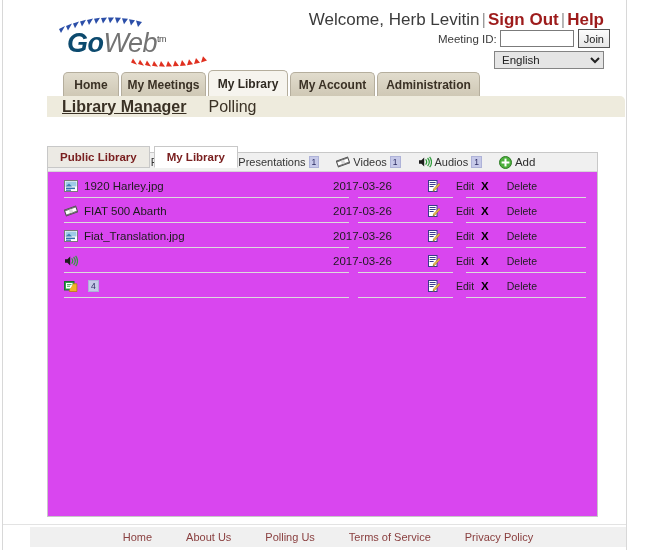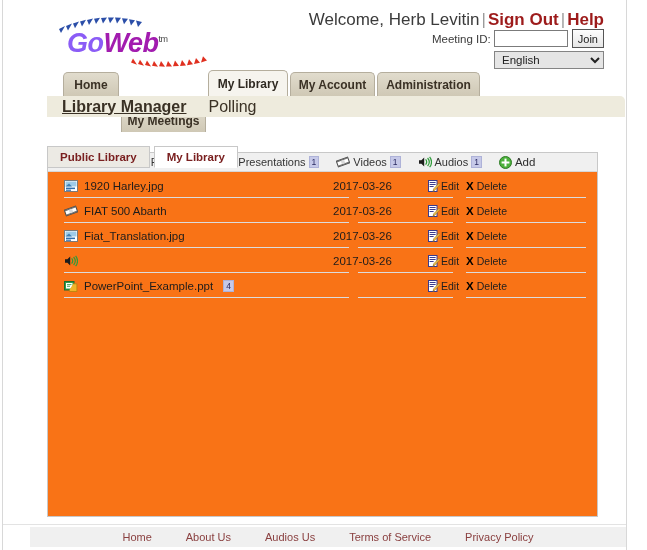--- a/index.html
+++ b/index.html
@@ -32,40 +32,40 @@
   .logo-wrap {
     position: absolute; left: 40px; top: 10px;
     width: 175px; height: 56px;
   }
   .logo-text {
     position: absolute; left: 24px; top: 18px;
     font-size: 27px; letter-spacing: -0.5px;
     font-style: italic;
     white-space: nowrap;
   }
-  .logo-go  { color: #8b5cf6; font-weight: bold; }
-  .logo-web { color: #a21caf; font-weight: bold; }
+  .logo-go  { color: #0c4a6e; font-weight: bold; }
+  .logo-web { color: #737373; font-weight: normal; }
   .logo-tm  { color: #4a4a4a; font-size: 9px; vertical-align: super; font-style: normal;}
   .arc { position: absolute; }
   .arc-top { left: 14px; top: 4px; }
   .arc-bot { left: 86px; top: 38px; }
 
   
   .acct {
     position: absolute; right: 22px; top: 10px;
     text-align: right;
     font-size: 17px; color: #3b3b3b;
     white-space: nowrap;
   }
   .acct .sep { color: #9a9a9a; margin: 0 2px; }
   .acct a.alink {
     color: #9d1b1b; font-weight: bold; text-decoration: none;
   }
   .meeting-row {
-    position: absolute; right: 22px; top: 29px;
+    position: absolute; right: 16px; top: 29px;
     display: flex; align-items: center; gap: 0;
     font-size: 11.5px; color: #3b3b3b;
   }
   .meeting-row .lbl { margin-right: 3px; }
   .meeting-input {
     width: 74px; height: 17px;
     border: 1px solid #7b7b7b;
     background: #fff;
     font-size: 11px;
     font-family: "Liberation Sans", sans-serif;
@@ -127,21 +127,21 @@
   }
   .subnav a {
     font-size: 16px; color: #3a3125; text-decoration: none;
   }
   .subnav a.cur { font-weight: bold; text-decoration: underline; }
 
   
   .panel {
     position: absolute; left: 47px; top: 152px;
     width: 551px; height: 365px;
-    background: #f97316;
+    background: #d946ef;
     border: 1px solid #c8c8c8;
   }
   
   .libtabs {
     position: absolute; left: 47px; top: 146px;
     height: 22px; display: flex; z-index: 6; border-radius: 9px;
   }
   .libtab {
     height: 22px;
     border: 1px solid #c8c8c8;
@@ -207,21 +207,21 @@
   .c-act  { flex: 1; height: 25px; display: flex; align-items: center; gap: 7px; }
   .rowline {
     position: absolute; bottom: 0; height: 1px; background: #dcdcdc;
   }
   .rowline.a { left: 16px;  width: 285px; }
   .rowline.b { left: 310px; width: 95px; }
   .rowline.c { left: 418px; width: 120px; }
 
   .fname { white-space: nowrap; }
   .act {
-    display: inline-flex; align-items: center; gap: 1px;
+    display: inline-flex; align-items: center; gap: 16px;
     color: #1f1f1f; font-size: 10.5px; text-decoration: none; cursor: pointer;
   }
   .act .xmark { font-weight: bold; font-size: 11.5px; color: #000; margin-right:2px;}
 
   
   .footer-rule {
     position: absolute; left: 3px; top: 524px; width: 623px; height: 1px;
     background: #e3e3e3;
   }
   .footer {
@@ -301,21 +301,21 @@
 
     <select class="lang-select">
       <option>English</option>
     </select>
   </div>
 
   <div class="tabbar" id="tabbar">
       <div class="tab" style="left: 60px; width: 56px;">
         <span>Home</span>
       </div>
-      <div class="tab" style="left: 118px; width: 85px; margin-top: 36px;">
+      <div class="tab" style="left: 118px; width: 85px;">
         <span>My Meetings</span>
       </div>
       <div class="tab active" style="left: 205px; width: 80px; top: -2px;">
         <span>My Library</span>
       </div>
       <div class="tab" style="left: 374px; width: 103px;">
         <span>Administration</span>
       </div>
       <div class="tab" style="left: 287px; width: 85px;">
         <span>My Account</span>
@@ -539,21 +539,20 @@
         </div>
         <div class="row">
           <div class="c-name">
             <span class="ico"><svg width="14" height="12" viewBox="0 0 14 12">
                 <rect x="0.5" y="1.5" width="9.5" height="8.5" fill="#2fa04a" stroke="#1d6b31"></rect>
                 <rect x="2" y="3" width="6.5" height="5.5" fill="#ffffff"></rect>
                 <rect x="3" y="4.2" width="4.5" height="0.9" fill="#2fa04a"></rect>
                 <rect x="3" y="5.8" width="3" height="0.9" fill="#2fa04a"></rect>
                 <path d="M9.3 3.8 h3.6 v7.7 h-7.5 v-1.6" fill="#f0b429" stroke="#b4820d" stroke-width="0.8"></path>
               </svg></span>
-            <span class="fname">PowerPoint_Example.ppt</span>
             <span class="badge" style="margin-left: 4px;">4</span>
           </div>
           <div class="c-date">
             <span></span>
           </div>
           <div class="c-act">
             <a class="act">
               <span class="ico"><svg width="12" height="12" viewBox="0 0 12 12">
                   <rect x="0.5" y="0.5" width="8.5" height="11" fill="#ffffff" stroke="#3b3b8c"></rect>
                   <rect x="1.6" y="2" width="6" height="1" fill="#3b3b8c"></rect>
@@ -573,18 +572,18 @@
           <div class="rowline b"></div>
           <div class="rowline c"></div>
         </div>
       </div>
   </div>
 
   <div class="footer-rule"></div>
   <div class="footer" id="footer">
       <a>Home</a>
       <a>About Us</a>
-      <a>Audios Us</a>
+      <a>Polling Us</a>
       <a>Terms of Service</a>
       <a>Privacy Policy</a>
     </div>
 
 </div>
 
 </body></html>

